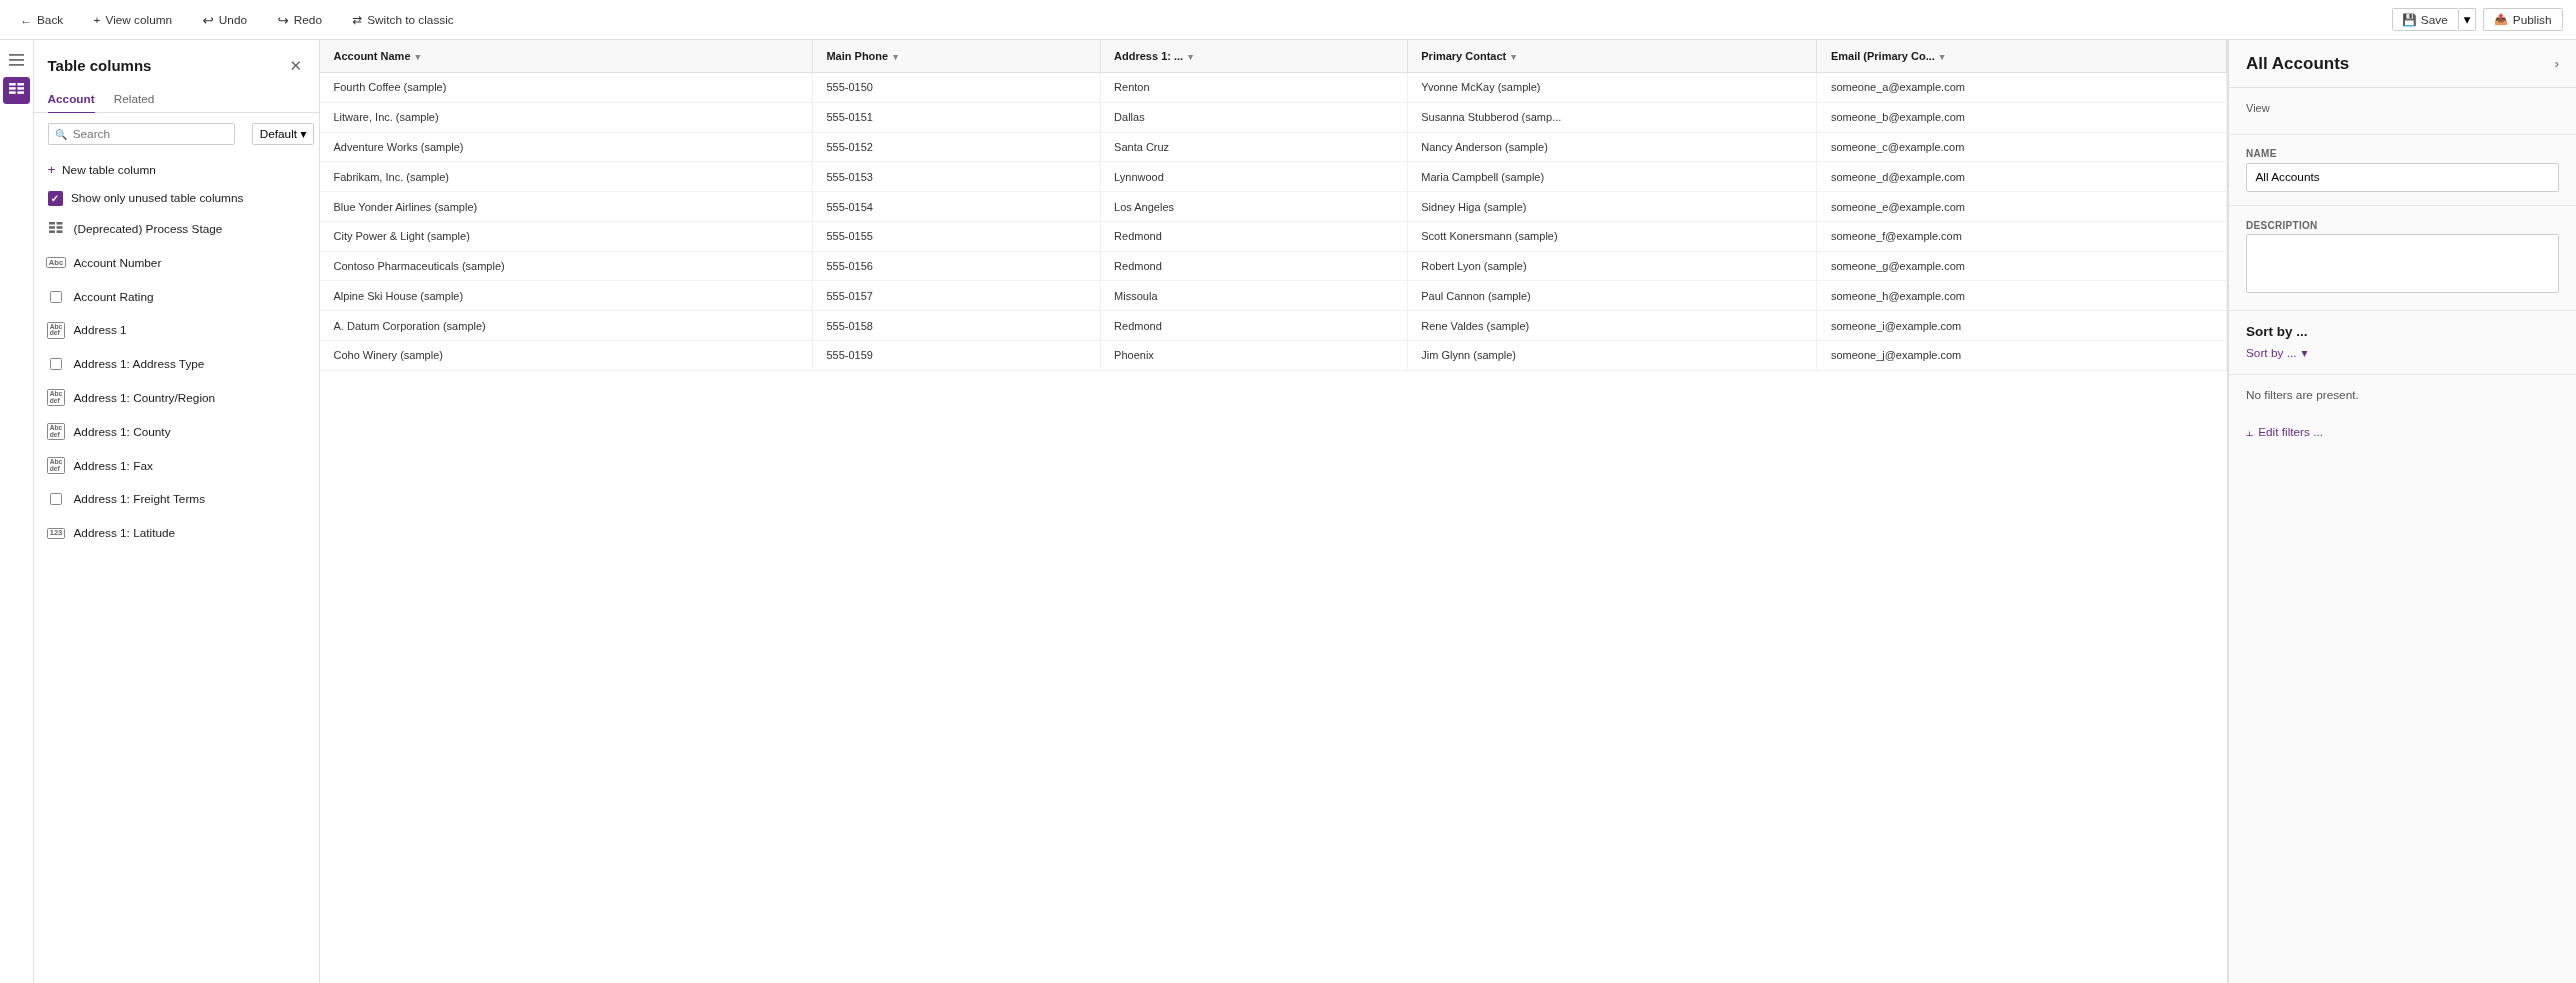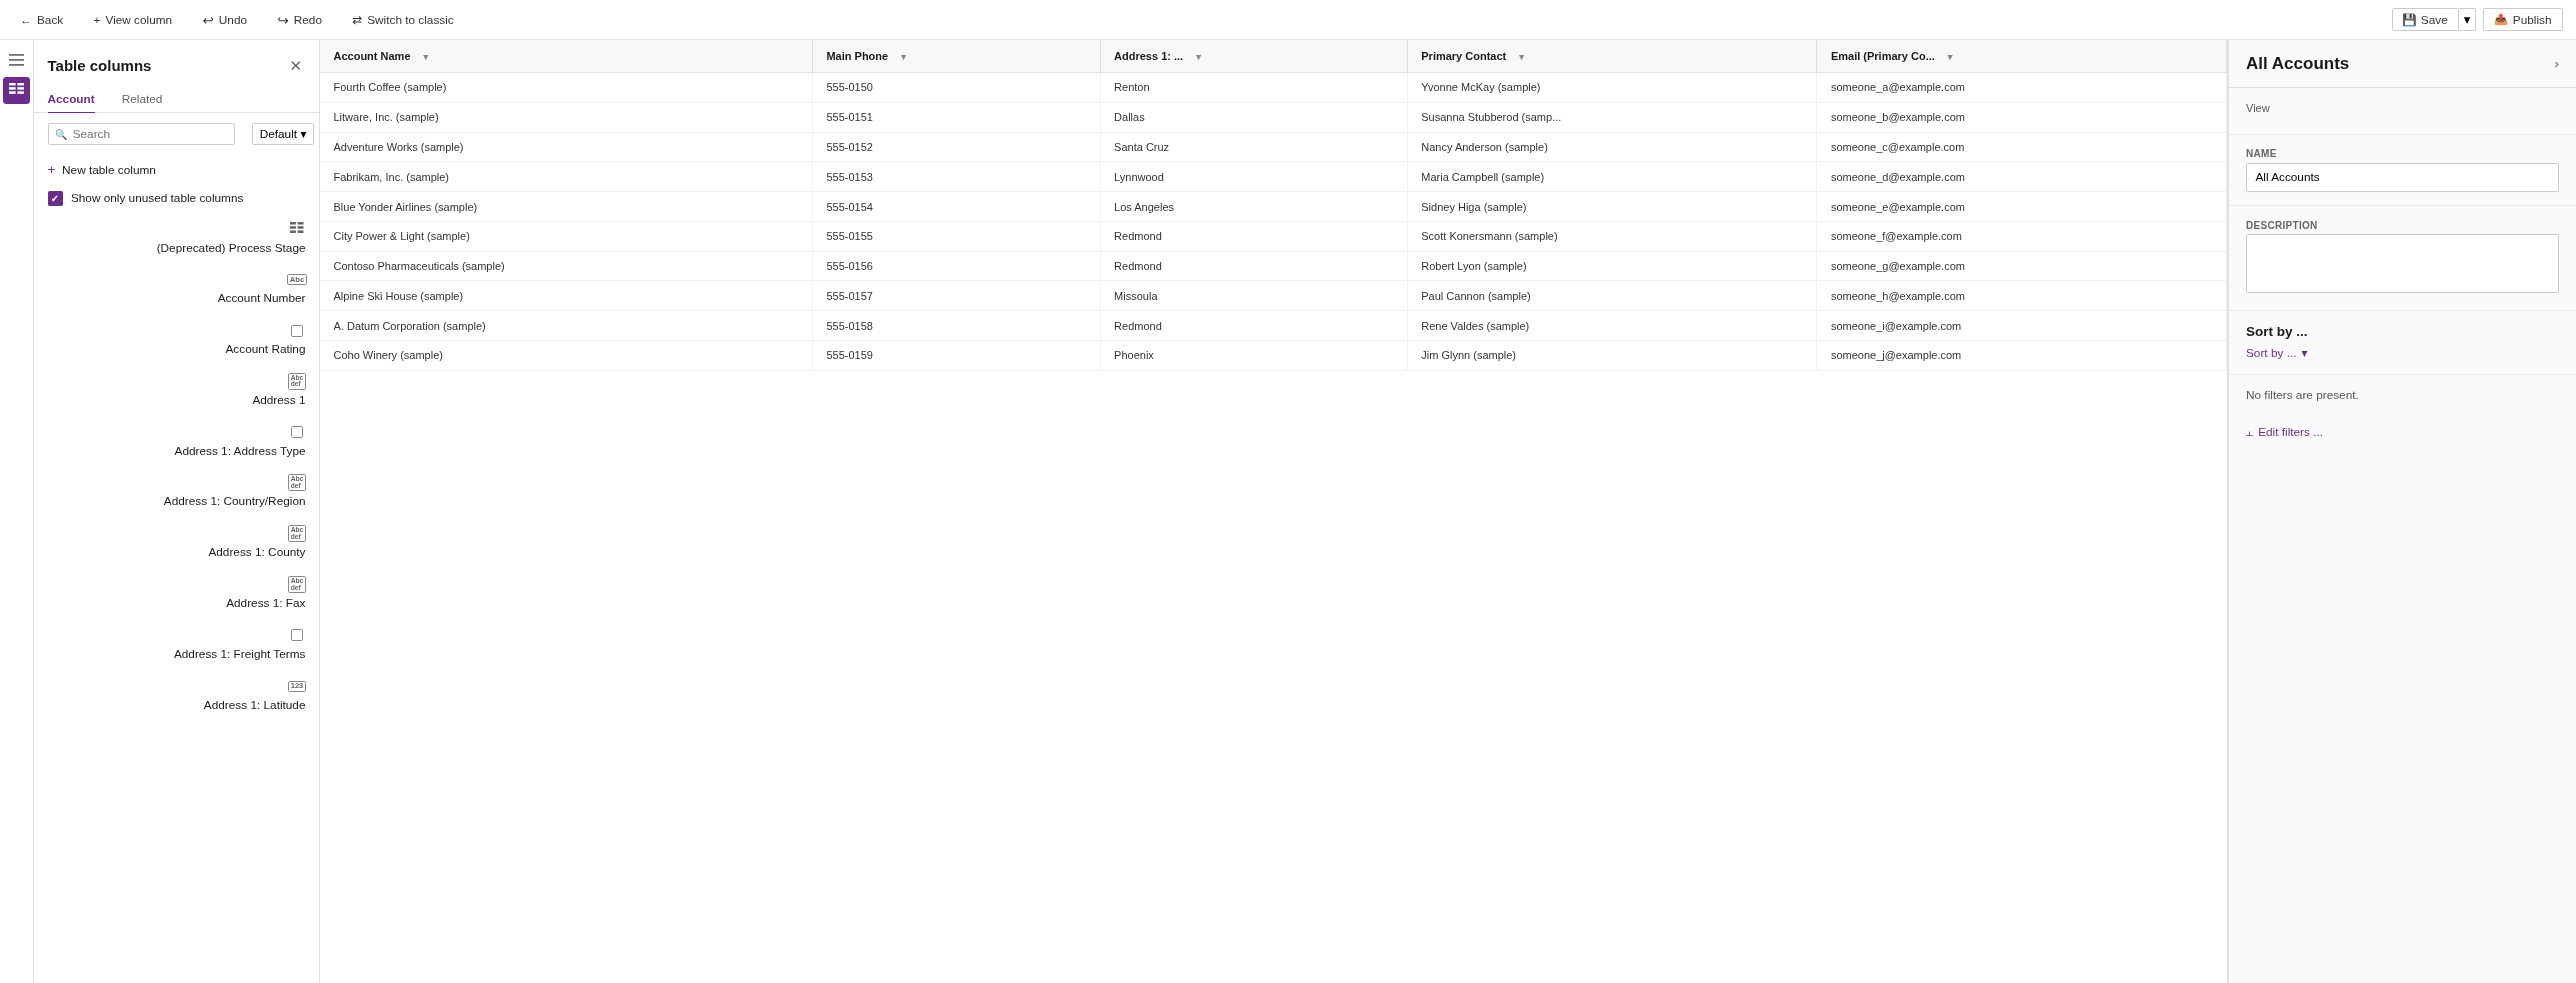--- a/index.html
+++ b/index.html
@@ -59,21 +59,21 @@
       align-items: center;
       justify-content: space-between;
     }
     .sidebar-title { font-size: 15px; font-weight: 600; color: #1a1a1a; }
     .close-btn { background: none; border: none; cursor: pointer; font-size: 15px; color: #666; padding: 3.4px; }
 
     .sidebar-tabs {
       display: flex;
       padding: 0 13.5px;
       border-bottom: 1.7px solid #e0e0e0;
-      gap: 27px;
+      gap: 19px;
     }
     .sidebar-tab {
       padding: 6.7px 0;
       cursor: pointer;
       font-size: 11.8px;
       color: #666;
       border-bottom: 1.7px solid transparent;
       margin-bottom: -1.7px;
       background: none;
       border-left: none;
@@ -141,26 +141,25 @@
     .show-unused-label { font-size: 11.8px; color: #1a1a1a; }
 
     .column-list {
       flex: 1;
       overflow-y: auto;
       position: relative;
     }
     .column-item {
       padding: 8.4px 13.5px;
       display: flex;
-      align-items: flex-end;
-      gap: 3px;
+      align-items: center;
+      gap: 9px;
       cursor: pointer;
       font-size: 11.8px;
       color: #1a1a1a;
-      flex-direction: column;
     }
     .col-icon {
       width: 17px; height: 17px; display: flex; align-items: center; justify-content: center;
       flex-shrink: 0; color: #666;
     }
 
     
     .column-list::-webkit-scrollbar { width: 6.7px; }
     .column-list::-webkit-scrollbar-track { background: #f0f0f0; }
     .column-list::-webkit-scrollbar-thumb { background: #c0c0c0; border-radius: 3.4px; }
@@ -187,21 +186,21 @@
       text-align: left;
       font-weight: 600;
       font-size: 11px;
       color: #1a1a1a;
       border-right: 0.8px solid #e0e0e0;
       white-space: nowrap;
       cursor: pointer;
       user-select: none;
     }
     th .th-inner {
-      display: flex; align-items: center; gap: 13px;
+      display: flex; align-items: center; gap: 5px;
     }
     th .sort-icon { color: #888; font-size: 9.3px; }
     td {
       padding: 8.4px 13.5px;
       border-bottom: 0.8px solid #f0f0f0;
       border-right: 0.8px solid #f0f0f0;
       font-size: 11px;
       color: #333;
     }
 

